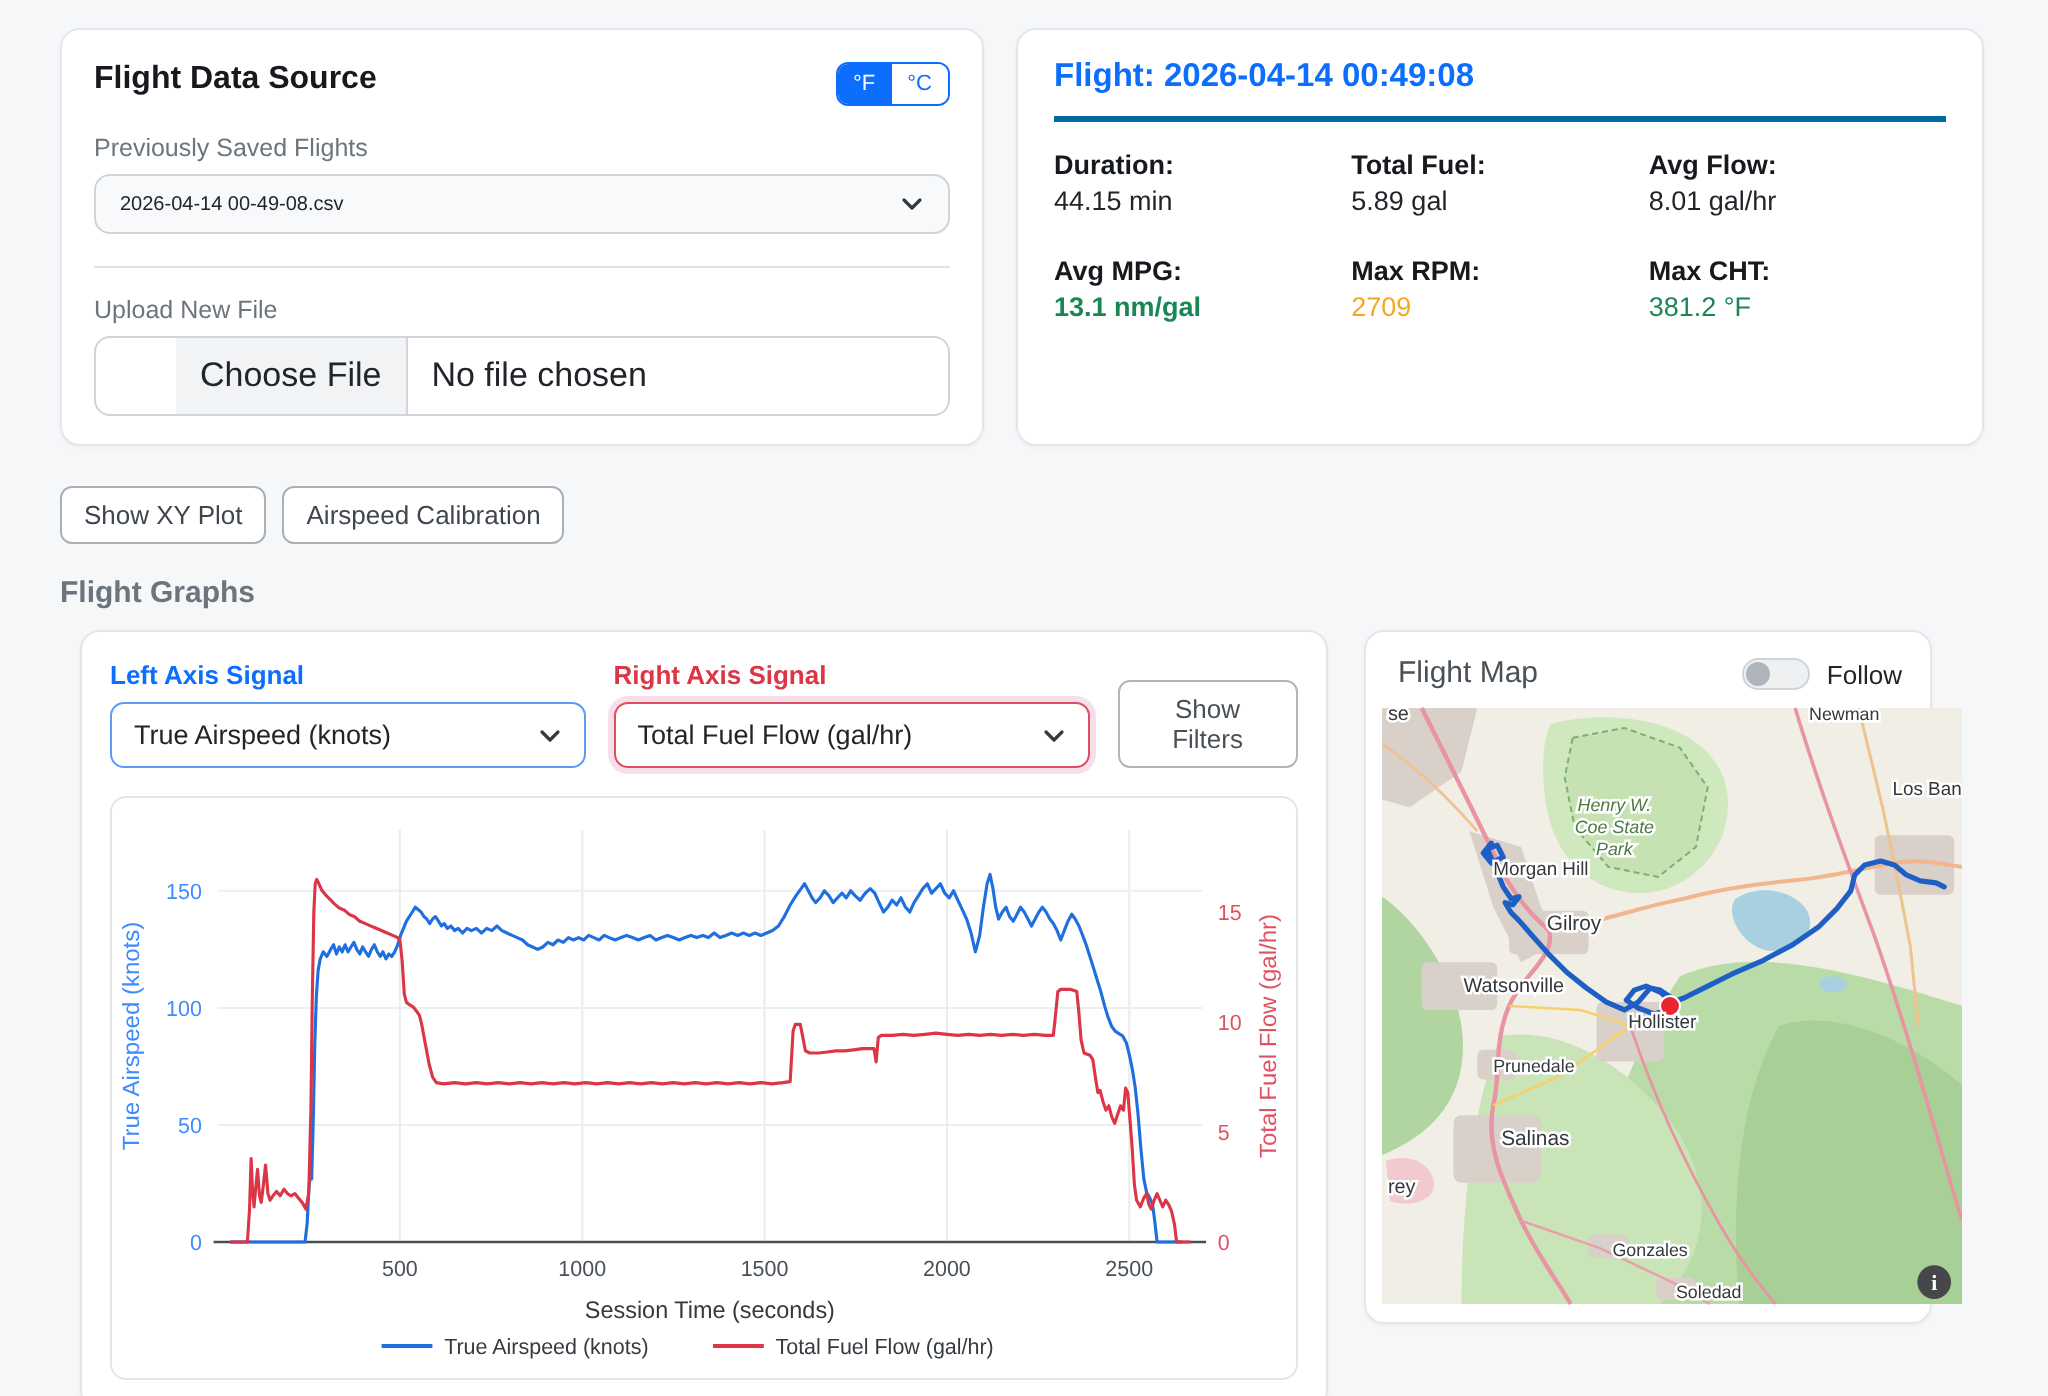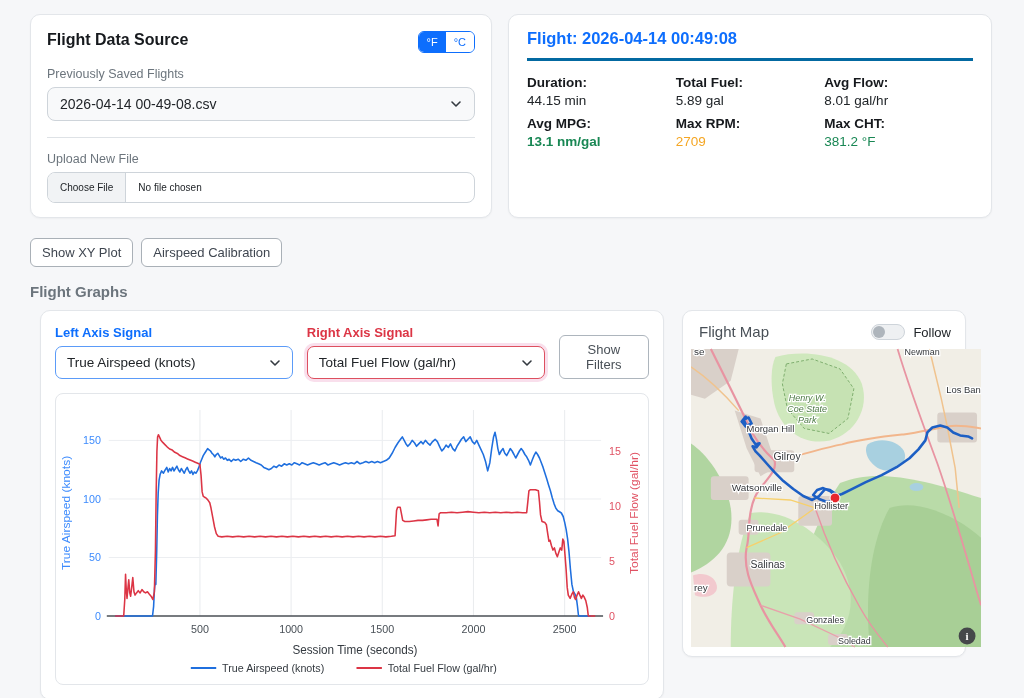--- a/index.html
+++ b/index.html
@@ -27,34 +27,34 @@
   .source-title { font-size:16px; font-weight:bold; color:#16191d; }
 
   .unit-toggle { display:flex; border:1px solid #0d6efd; border-radius:6px; overflow:hidden; }
   .unit-btn { font-size:11px; padding:4px 8px; background:#fff; color:#0d6efd; cursor:pointer; }
   .unit-btn.active { background:#0d6efd; color:#fff; }
 
   .field-label { font-size:12.5px; color:#6c757d; margin:14px 0 6px; }
   .select-box {
     display:flex; justify-content:space-between; align-items:center;
     background:#f8f9fa; border:1px solid #ced4da; border-radius:8px;
-    padding:8px 12px; font-size:14px; color:#212529; cursor:pointer;gap:44px;
+    padding:8px 12px; font-size:10px; color:#212529; cursor:pointer;gap:44px;
   }
   .chev { width:12px; height:12px; flex:0 0 auto; }
   .divider { border-top:1px solid #dee2e6; margin:16px 0 2px; }
 
   .file-input {
     display:flex; align-items:center; border:1px solid #ced4da; border-radius:8px;
-    overflow:hidden; background:#fff; font-size:10px; cursor:pointer;
+    overflow:hidden; background:#fff; font-size:17px; cursor:pointer;padding-left:40px;
   }
   .file-btn { background:#f1f3f5; padding:9px 12px; border-right:1px solid #ced4da; color:#212529; }
   .file-status { padding:9px 12px; color:#212529; }
 
   .info-title { font-size:16.5px; font-weight:600; color:#0d6efd; padding-bottom:10px; border-bottom:3px solid #0369a1; }
-  .stats-grid { display:grid; grid-template-columns:1fr 1fr 1fr; row-gap:8px; margin-top:14px; }
+  .stats-grid { display:grid; grid-template-columns:1fr 1fr 1fr; row-gap:20px; margin-top:14px; }
   .stat-label { font-size:13.5px; font-weight:bold; color:#16191d; margin-bottom:3px; }
   .stat-value { font-size:13.5px; color:#212529; }
   .stat-value.green { color:#198754; font-weight:bold; }
   .stat-value.green-normal { color:#198754; }
   .stat-value.orange { color:#f5a623; }
 
   
   .actions-row { display:flex; gap:8px; margin-top:20px; }
   .action-btn {
     background:#fff; border:1px solid #a9b0b7; border-radius:6px;

